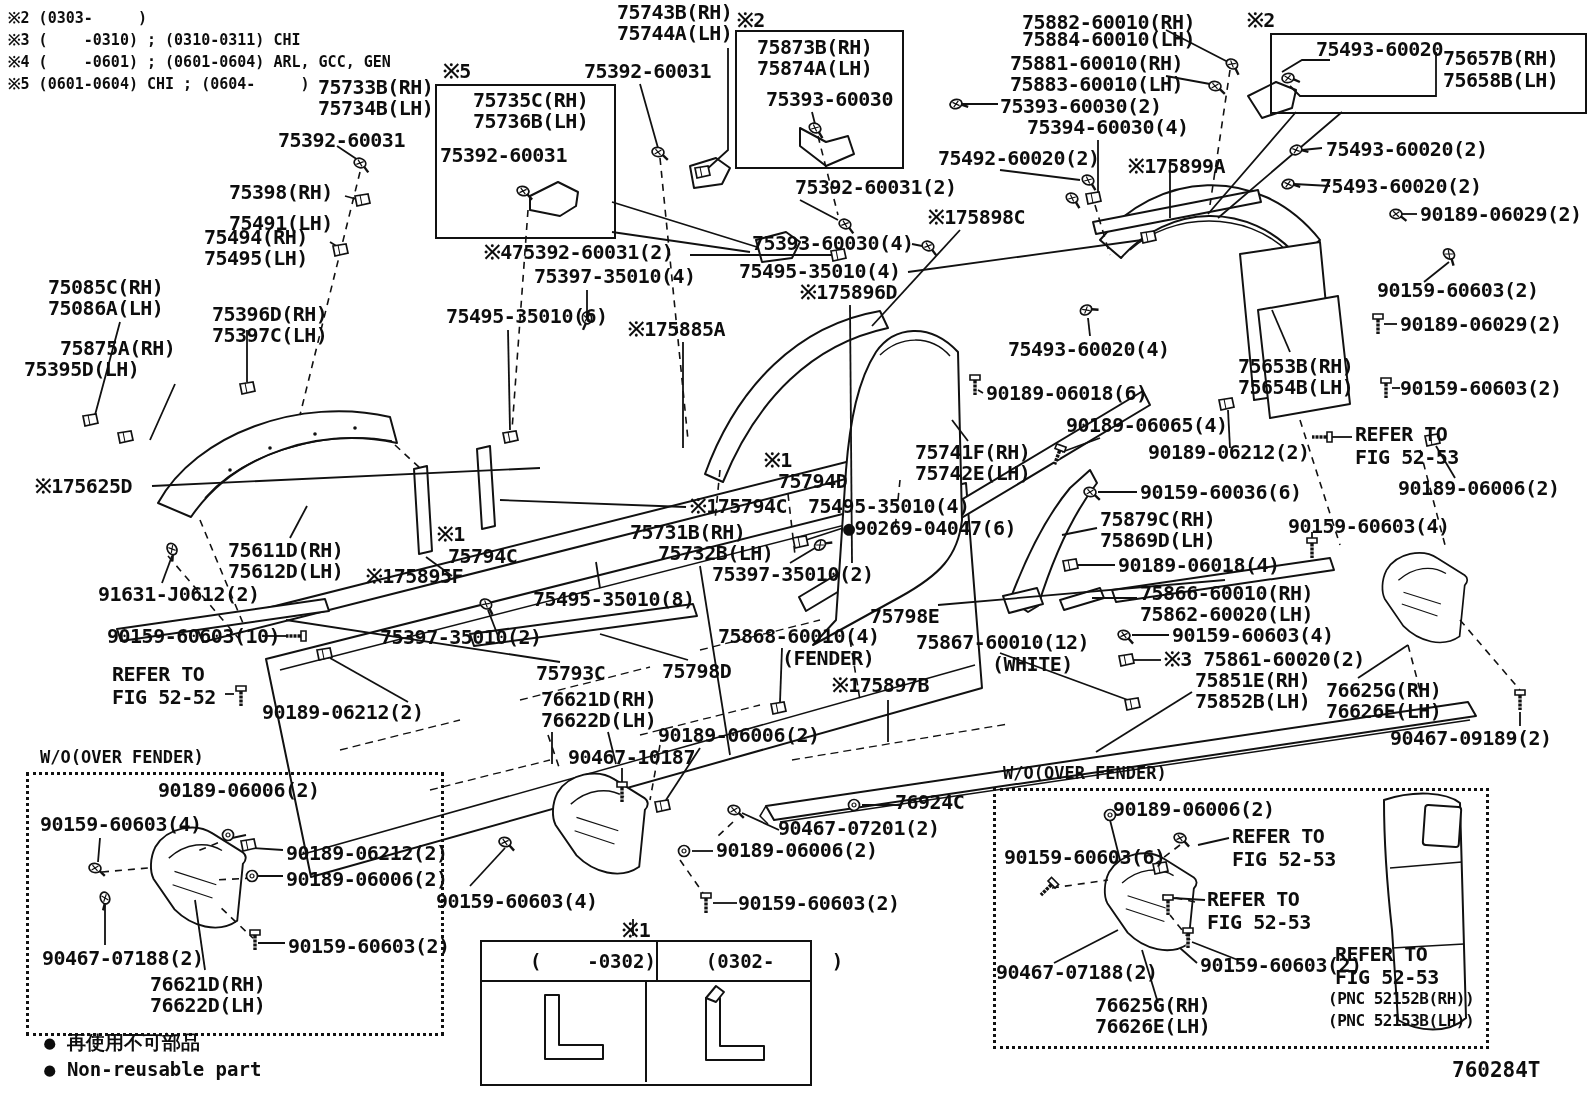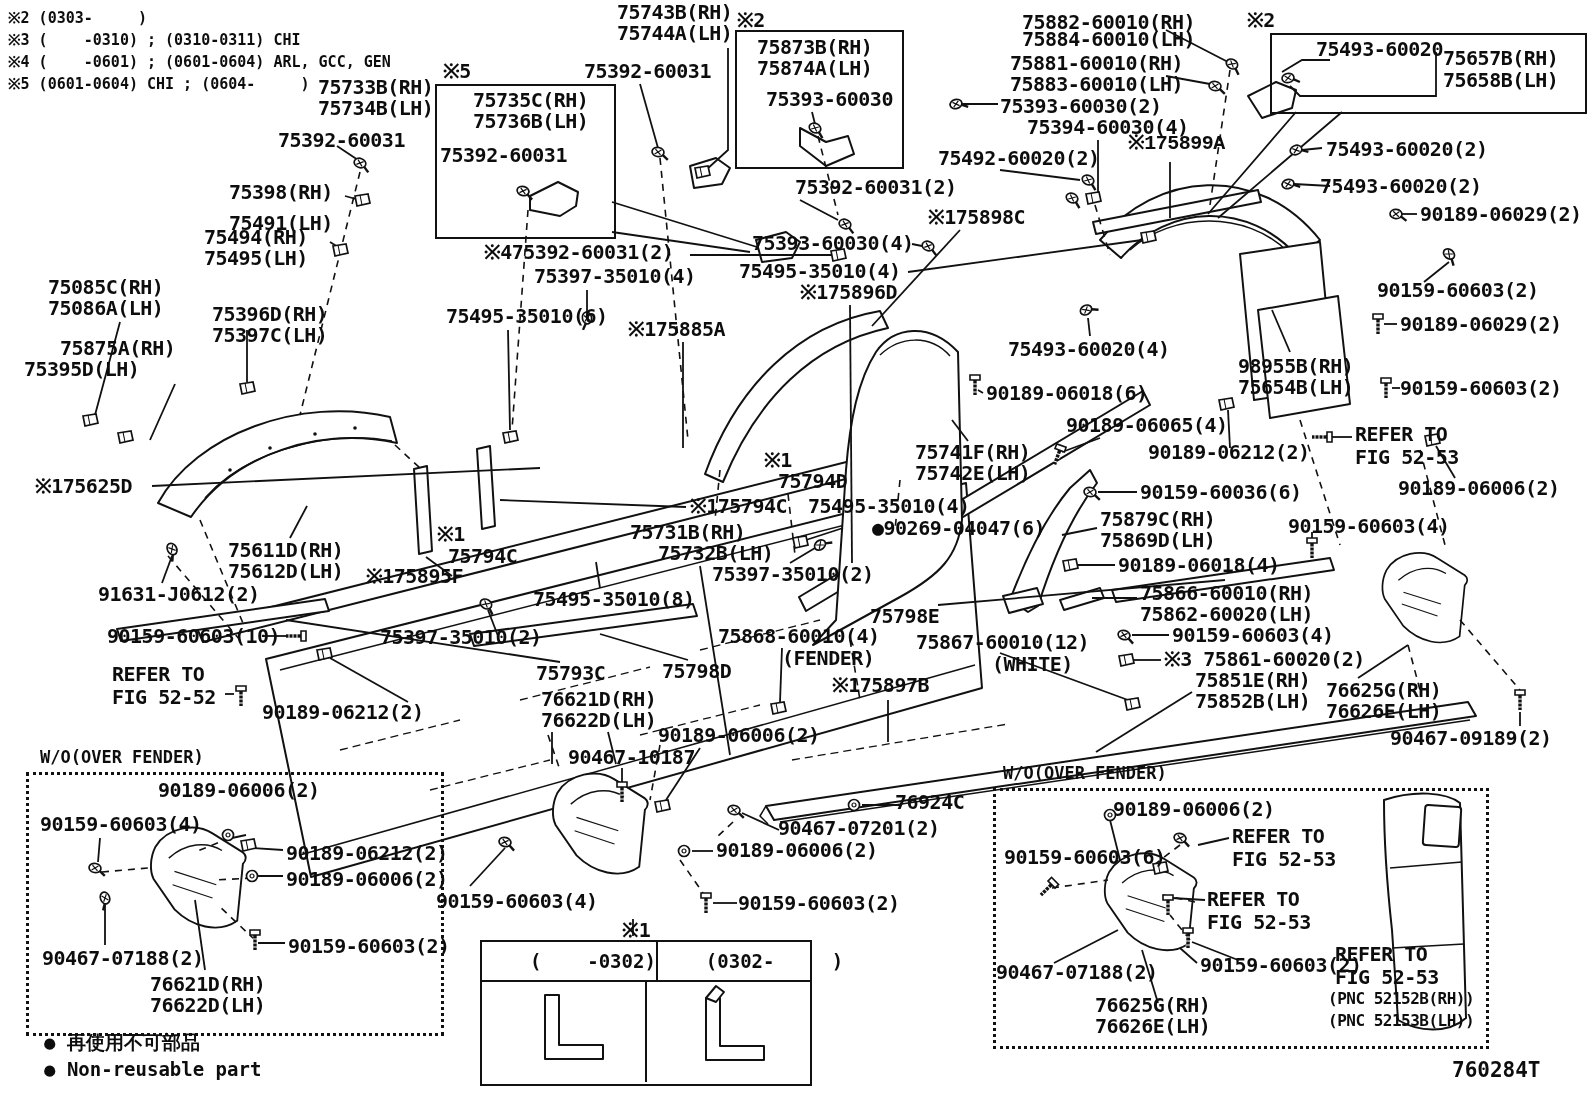--- a/index.html
+++ b/index.html
@@ -382,59 +382,59 @@
       <div class="lbl" style="left: 443px; top: 61px;">※5</div>
       <div class="lbl" style="left: 473px; top: 90px;">75735C(RH)</div>
       <div class="lbl" style="left: 473px; top: 111px;">75736B(LH)</div>
       <div class="lbl" style="left: 440px; top: 145px;">75392-60031</div>
       <div class="lbl" style="left: 229px; top: 182px;">75398(RH)</div>
       <div class="lbl" style="left: 229px; top: 213px;">75491(LH)</div>
       <div class="lbl" style="left: 204px; top: 227px;">75494(RH)</div>
       <div class="lbl" style="left: 204px; top: 248px;">75495(LH)</div>
       <div class="lbl" style="left: 795px; top: 177px;">75392-60031(2)</div>
       <div class="lbl" style="left: 938px; top: 148px;">75492-60020(2)</div>
-      <div class="lbl" style="left: 1128px; top: 134px; font-family: Liberation Mono, monospace;">※175899A</div>
+      <div class="lbl" style="left: 1128px; top: 156px;">※175899A</div>
       <div class="lbl" style="left: 1326px; top: 139px;">75493-60020(2)</div>
       <div class="lbl" style="left: 1320px; top: 176px;">75493-60020(2)</div>
       <div class="lbl" style="left: 1420px; top: 204px;">90189-06029(2)</div>
       <div class="lbl" style="left: 752px; top: 233px;">75393-60030(4)</div>
       <div class="lbl" style="left: 739px; top: 261px;">75495-35010(4)</div>
       <div class="lbl" style="left: 484px; top: 242px;">※475392-60031(2)</div>
       <div class="lbl" style="left: 534px; top: 266px;">75397-35010(4)</div>
       <div class="lbl" style="left: 800px; top: 282px;">※175896D</div>
       <div class="lbl" style="left: 928px; top: 207px;">※175898C</div>
       <div class="lbl" style="left: 1377px; top: 280px;">90159-60603(2)</div>
       <div class="lbl" style="left: 48px; top: 277px;">75085C(RH)</div>
       <div class="lbl" style="left: 48px; top: 298px;">75086A(LH)</div>
       <div class="lbl" style="left: 212px; top: 304px;">75396D(RH)</div>
       <div class="lbl" style="left: 212px; top: 325px;">75397C(LH)</div>
       <div class="lbl" style="left: 24px; top: 338px; margin-left: 36px;">75875A(RH)</div>
       <div class="lbl" style="left: 24px; top: 359px;">75395D(LH)</div>
       <div class="lbl" style="left: 446px; top: 306px;">75495-35010(6)</div>
       <div class="lbl" style="left: 628px; top: 319px;">※175885A</div>
       <div class="lbl" style="left: 1400px; top: 314px;">90189-06029(2)</div>
       <div class="lbl" style="left: 1008px; top: 339px;">75493-60020(4)</div>
-      <div class="lbl" style="left: 1238px; top: 356px;">98955B(RH)</div>
+      <div class="lbl" style="left: 1238px; top: 356px;">75653B(RH)</div>
       <div class="lbl" style="left: 1238px; top: 377px;">75654B(LH)</div>
       <div class="lbl" style="left: 986px; top: 383px;">90189-06018(6)</div>
       <div class="lbl" style="left: 1400px; top: 378px;">90159-60603(2)</div>
       <div class="lbl" style="left: 1066px; top: 415px;">90189-06065(4)</div>
       <div class="lbl" style="left: 1148px; top: 442px;">90189-06212(2)</div>
       <div class="lbl" style="left: 1355px; top: 424px;">REFER TO</div>
       <div class="lbl" style="left: 1355px; top: 447px;">FIG 52-53</div>
       <div class="lbl" style="left: 915px; top: 442px;">75741F(RH)</div>
       <div class="lbl" style="left: 915px; top: 463px;">75742E(LH)</div>
       <div class="lbl" style="left: 35px; top: 476px;">※175625D</div>
       <div class="lbl" style="left: 764px; top: 450px;">※1</div>
       <div class="lbl" style="left: 778px; top: 471px;">75794D</div>
       <div class="lbl" style="left: 1398px; top: 478px;">90189-06006(2)</div>
       <div class="lbl" style="left: 1140px; top: 482px;">90159-60036(6)</div>
       <div class="lbl" style="left: 690px; top: 496px;">※175794C</div>
       <div class="lbl" style="left: 808px; top: 496px;">75495-35010(4)</div>
-      <div class="lbl" style="left: 843px; top: 518px; margin-left: 29px;">●90269-04047(6)</div>
+      <div class="lbl" style="left: 843px; top: 518px;">●90269-04047(6)</div>
       <div class="lbl" style="left: 1100px; top: 509px;">75879C(RH)</div>
       <div class="lbl" style="left: 1100px; top: 530px;">75869D(LH)</div>
       <div class="lbl" style="left: 1288px; top: 516px;">90159-60603(4)</div>
       <div class="lbl" style="left: 630px; top: 522px;">75731B(RH)</div>
       <div class="lbl" style="left: 630px; top: 543px; margin-left: 28px;">75732B(LH)</div>
       <div class="lbl" style="left: 437px; top: 524px;">※1</div>
       <div class="lbl" style="left: 448px; top: 546px;">75794C</div>
       <div class="lbl" style="left: 712px; top: 564px;">75397-35010(2)</div>
       <div class="lbl" style="left: 1118px; top: 555px;">90189-06018(4)</div>
       <div class="lbl" style="left: 1140px; top: 583px;">75866-60010(RH)</div>

